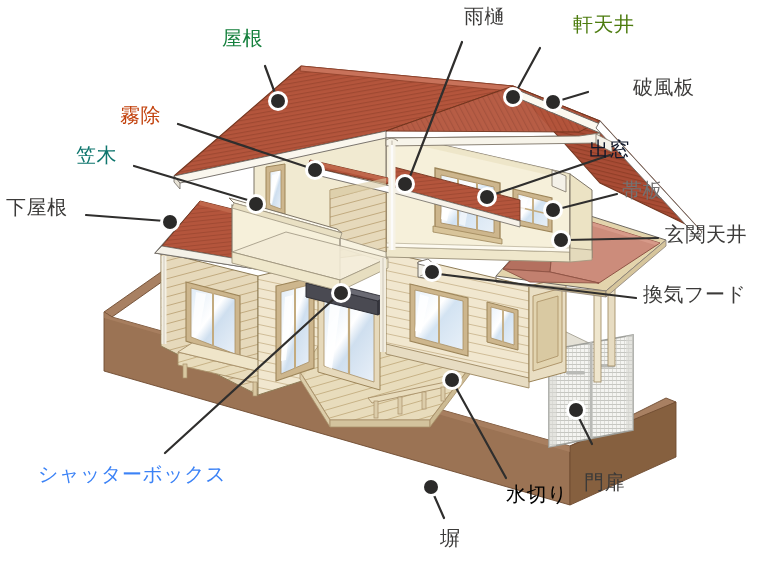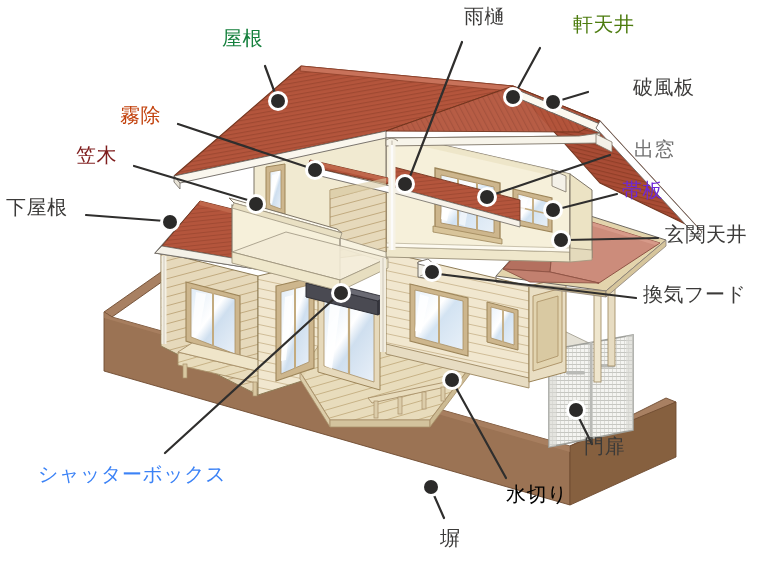--- a/index.html
+++ b/index.html
@@ -392,24 +392,24 @@
         <circle cx="431" cy="487" r="7" fill="#2b2a29"></circle>
       </g>
   </svg>
 
   <div id="labels">
       <div class="lbl" style="left: 222px; top: 28px; color: #15803d;">屋根</div>
       <div class="lbl" style="left: 464px; top: 6px; color: rgb(59, 58, 57);">雨樋</div>
       <div class="lbl" style="left: 573px; top: 14px; color: #4d7c0f;">軒天井</div>
       <div class="lbl" style="left: 593px; top: 77px; color: rgb(59, 58, 57); margin-left: 40px;">破風板</div>
       <div class="lbl" style="left: 120px; top: 105px; color: #c2410c;">霧除</div>
-      <div class="lbl" style="left: 76px; top: 145px; color: #7f1d1d;">笠木</div>
-      <div class="lbl" style="left: 634px; top: 139px; color: #737373;">出窓</div>
-      <div class="lbl" style="left: 622px; top: 180px; color: #6d28d9;">帯板</div>
+      <div class="lbl" style="left: 76px; top: 145px; color: #0f766e;">笠木</div>
+      <div class="lbl" style="left: 589px; top: 139px; color: #0f172a;">出窓</div>
+      <div class="lbl" style="left: 622px; top: 180px; color: #737373;">帯板</div>
       <div class="lbl" style="left: 6px; top: 197px; color: rgb(59, 58, 57);">下屋根</div>
       <div class="lbl" style="left: 665px; top: 224px; color: rgb(59, 58, 57);">玄関天井</div>
       <div class="lbl" style="left: 643px; top: 284px; color: rgb(59, 58, 57);">換気フード</div>
       <div class="lbl" style="left: 38px; top: 464px; color: #3b82f6;">シャッターボックス</div>
       <div class="lbl" style="left: 506px; top: 484px; color: #000000;">水切り</div>
-      <div class="lbl" style="left: 584px; top: 436px; color: rgb(59, 58, 57);">門扉</div>
+      <div class="lbl" style="left: 584px; top: 472px; color: rgb(59, 58, 57);">門扉</div>
       <div class="lbl" style="left: 440px; top: 528px; color: rgb(59, 58, 57);">塀</div>
     </div>
 </div>
 
 </body></html>

